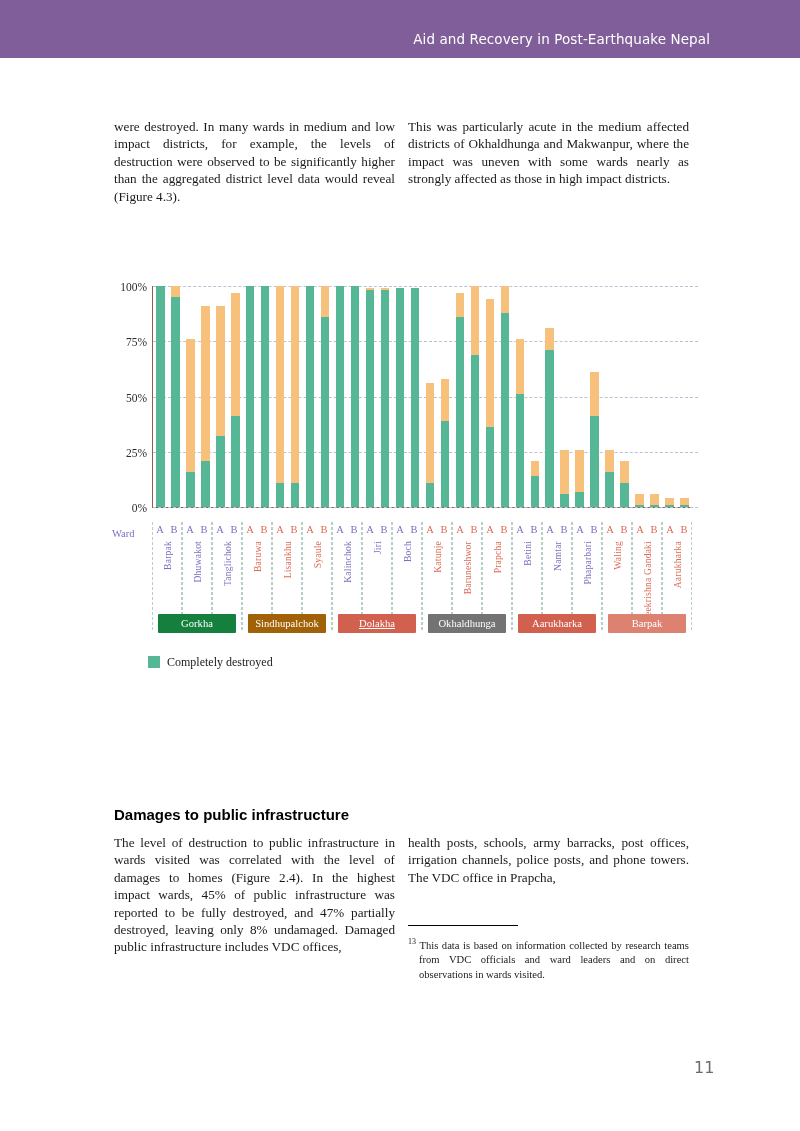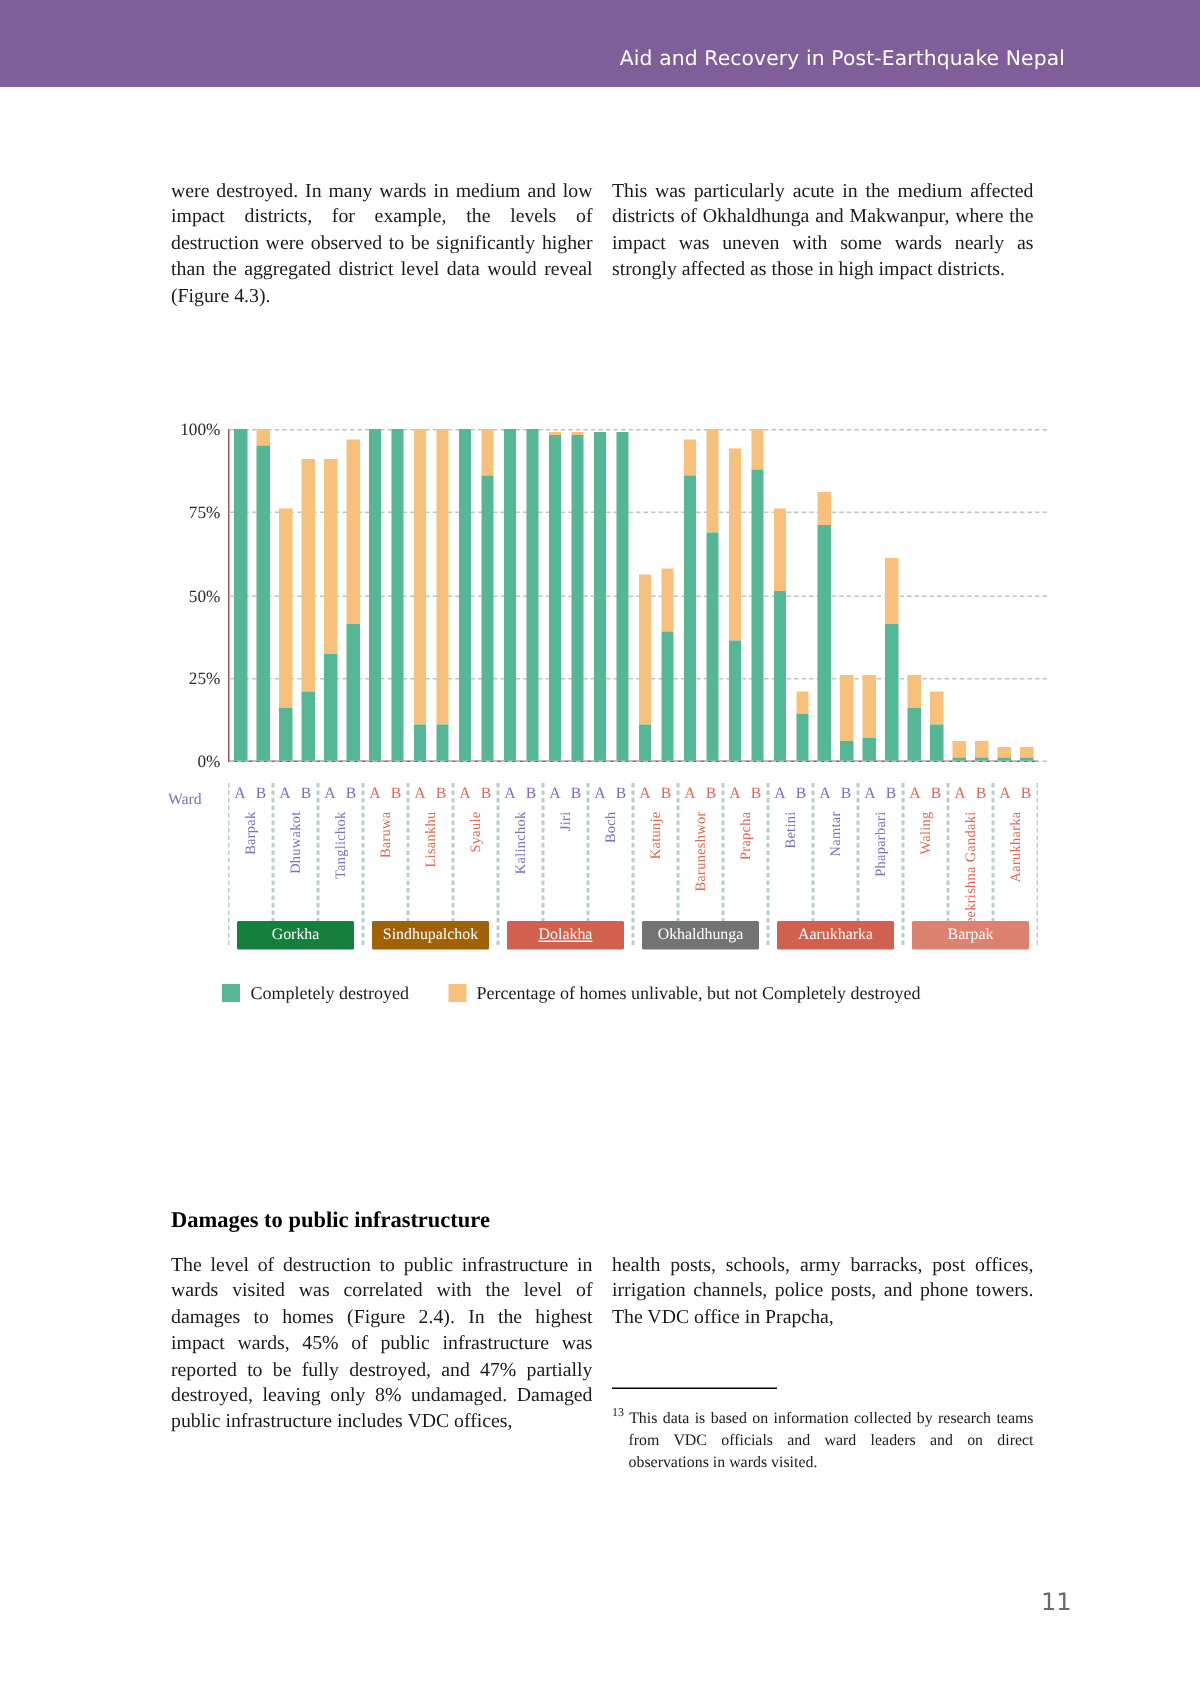--- a/index.html
+++ b/index.html
@@ -33,21 +33,21 @@
     text-align:justify;
     color:#1a1a1a;
   }
   .col.left{left:114px;width:281px;}
   .col.right{left:408px;width:281px;}
   .para-top-l{top:118px;}
   .para-top-r{top:118px;}
 
   .section-heading{
     position:absolute;left:114px;top:806px;width:290px;
-    font-family:Liberation Serif, serif;
+    font-family:Liberation Sans, sans-serif;
     font-weight:bold;font-size:15px;color:#000;
   }
   .para-bot-l{top:834px;}
   .para-bot-r{top:834px;}
 
   .footnote-rule{
     position:absolute;left:408px;top:925px;width:110px;height:1px;background:#000;
   }
   .footnote{
     position:absolute;left:408px;top:935px;width:281px;
@@ -592,24 +592,20 @@
       <div class="district" style="background: #737373;">Okhaldhunga</div>
       <div class="district" style="background: rgb(209, 96, 79);">Aarukharka</div>
       <div class="district" style="background: rgb(221, 130, 113);">Barpak</div>
     </div>
 
   <div class="legend" id="legend">
       <div class="li">
         <span class="sw" style="background: rgb(85, 183, 149);"></span>
         <span>Completely destroyed</span>
       </div>
-      <div class="li">
-        <span class="sw" style="background: rgb(247, 193, 124);"></span>
-        <span>Percentage of homes unlivable, but not Completely destroyed</span>
-      </div>
     </div>
 
 </div>
 
 <div class="section-heading">Damages to public infrastructure</div>
 <div class="col left para-bot-l">The level of destruction to public infrastructure in wards visited was correlated with the level of damages to homes (Figure 2.4). In the highest impact wards, 45% of public infrastructure was reported to be fully destroyed, and 47% partially destroyed, leaving only 8% undamaged. Damaged public infrastructure includes VDC offices,</div>
 <div class="col right para-bot-r">health posts, schools, army barracks, post offices, irrigation channels, police posts, and phone towers. The VDC office in Prapcha,</div>
 
 <div class="footnote-rule"></div>
 <div class="footnote">

